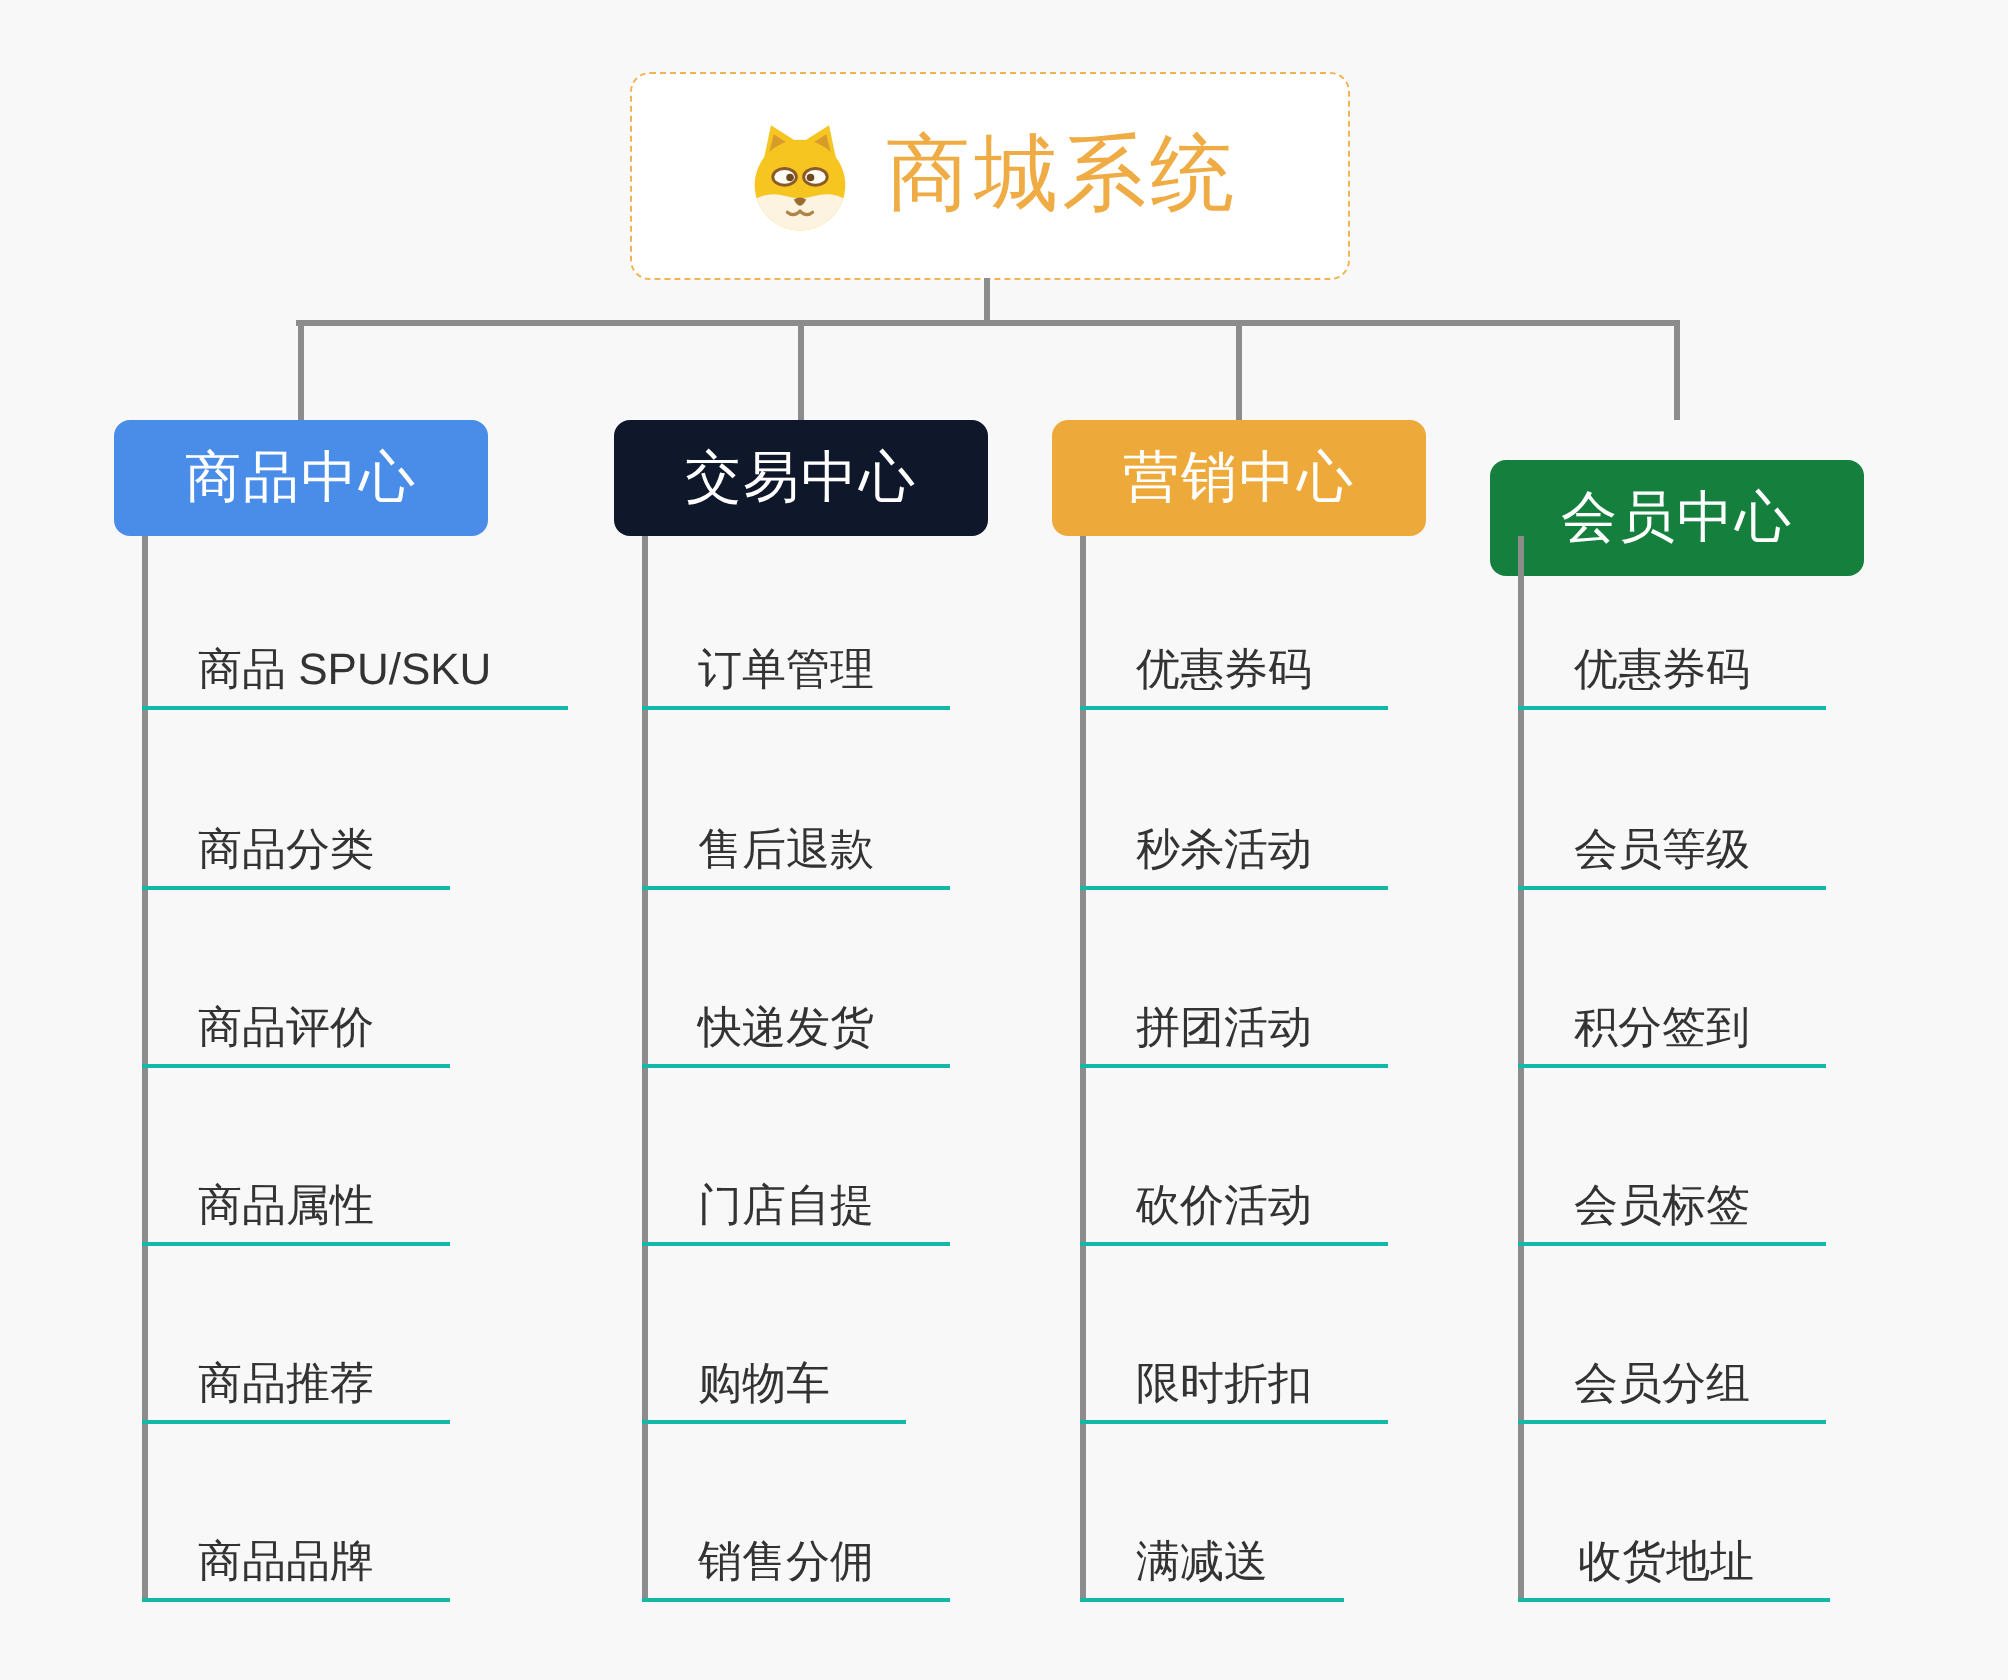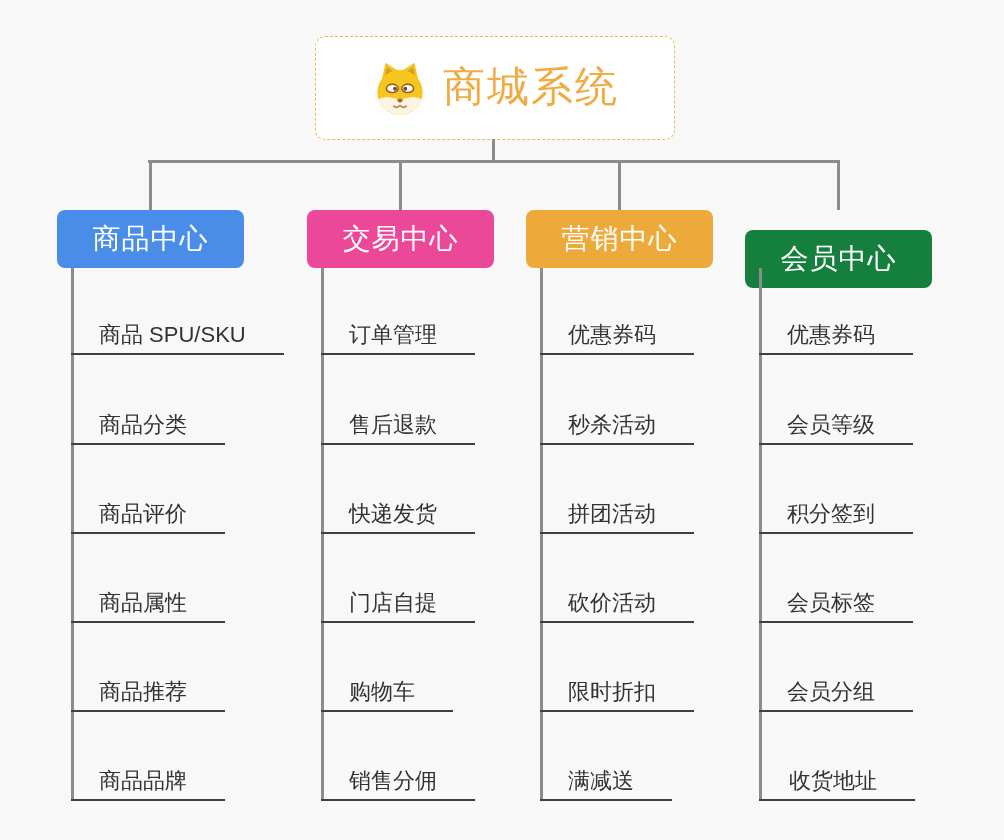--- a/index.html
+++ b/index.html
@@ -45,21 +45,21 @@
   }
   .vline {
     position:absolute; left:14px; top:58px; width:3px; height:533px;
     background:#8c8c8c;
   }
   .items { position:absolute; left:0; top:0; width:100%; height:0; }
   .item {
     position:absolute; left:14px; height:46px;
     display:flex; align-items:flex-end;
     padding:0 38px 7px 28px;
-    border-bottom:2px solid #404040;
+    border-bottom:2px solid #14b8a6;
     font-size:22px; color:#333333; white-space:nowrap; line-height:1;
   }
 </style>
 </head>
 <body>
 
 <div id="canvas">
 
   <div id="root-node">
     <span class="dog">
@@ -113,21 +113,21 @@
             <span>商品推荐</span>
           </div>
           <div class="item" style="top: 545px;">
             <span>商品品牌</span>
           </div>
         </div>
   </div>
 
   <div class="branch-col col-1">
     <div class="drop"></div>
-    <div class="branch-box" style="background: #ec4899;">
+    <div class="branch-box" style="background: #0f172a;">
       <span class="branch-label">交易中心</span>
     </div>
     <div class="vline"></div>
     <div class="items">
           <div class="item" style="top: 99px;">
             <span>订单管理</span>
           </div>
           <div class="item" style="top: 189px;">
             <span>售后退款</span>
           </div>

